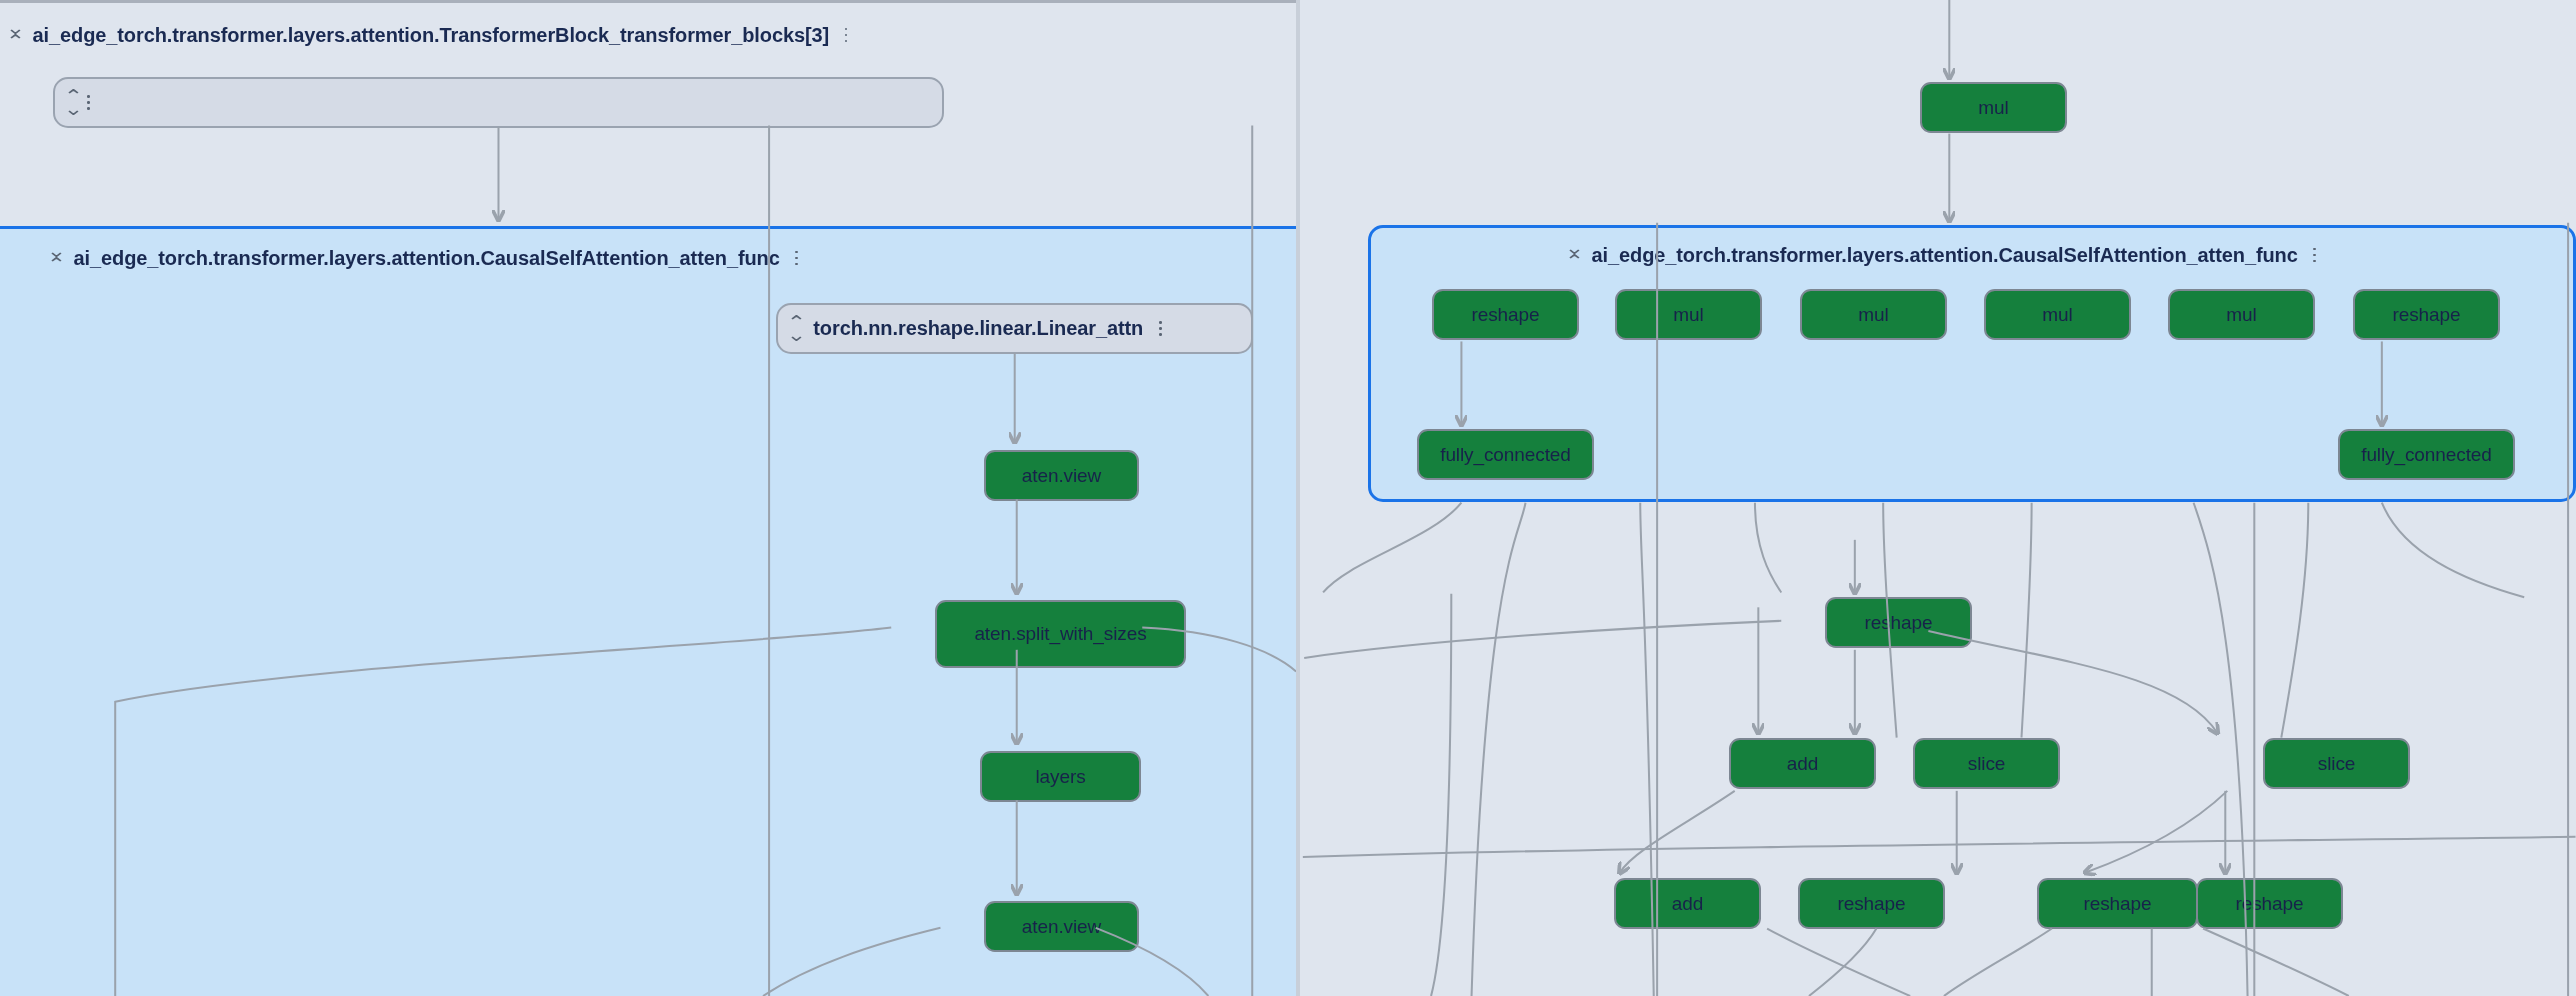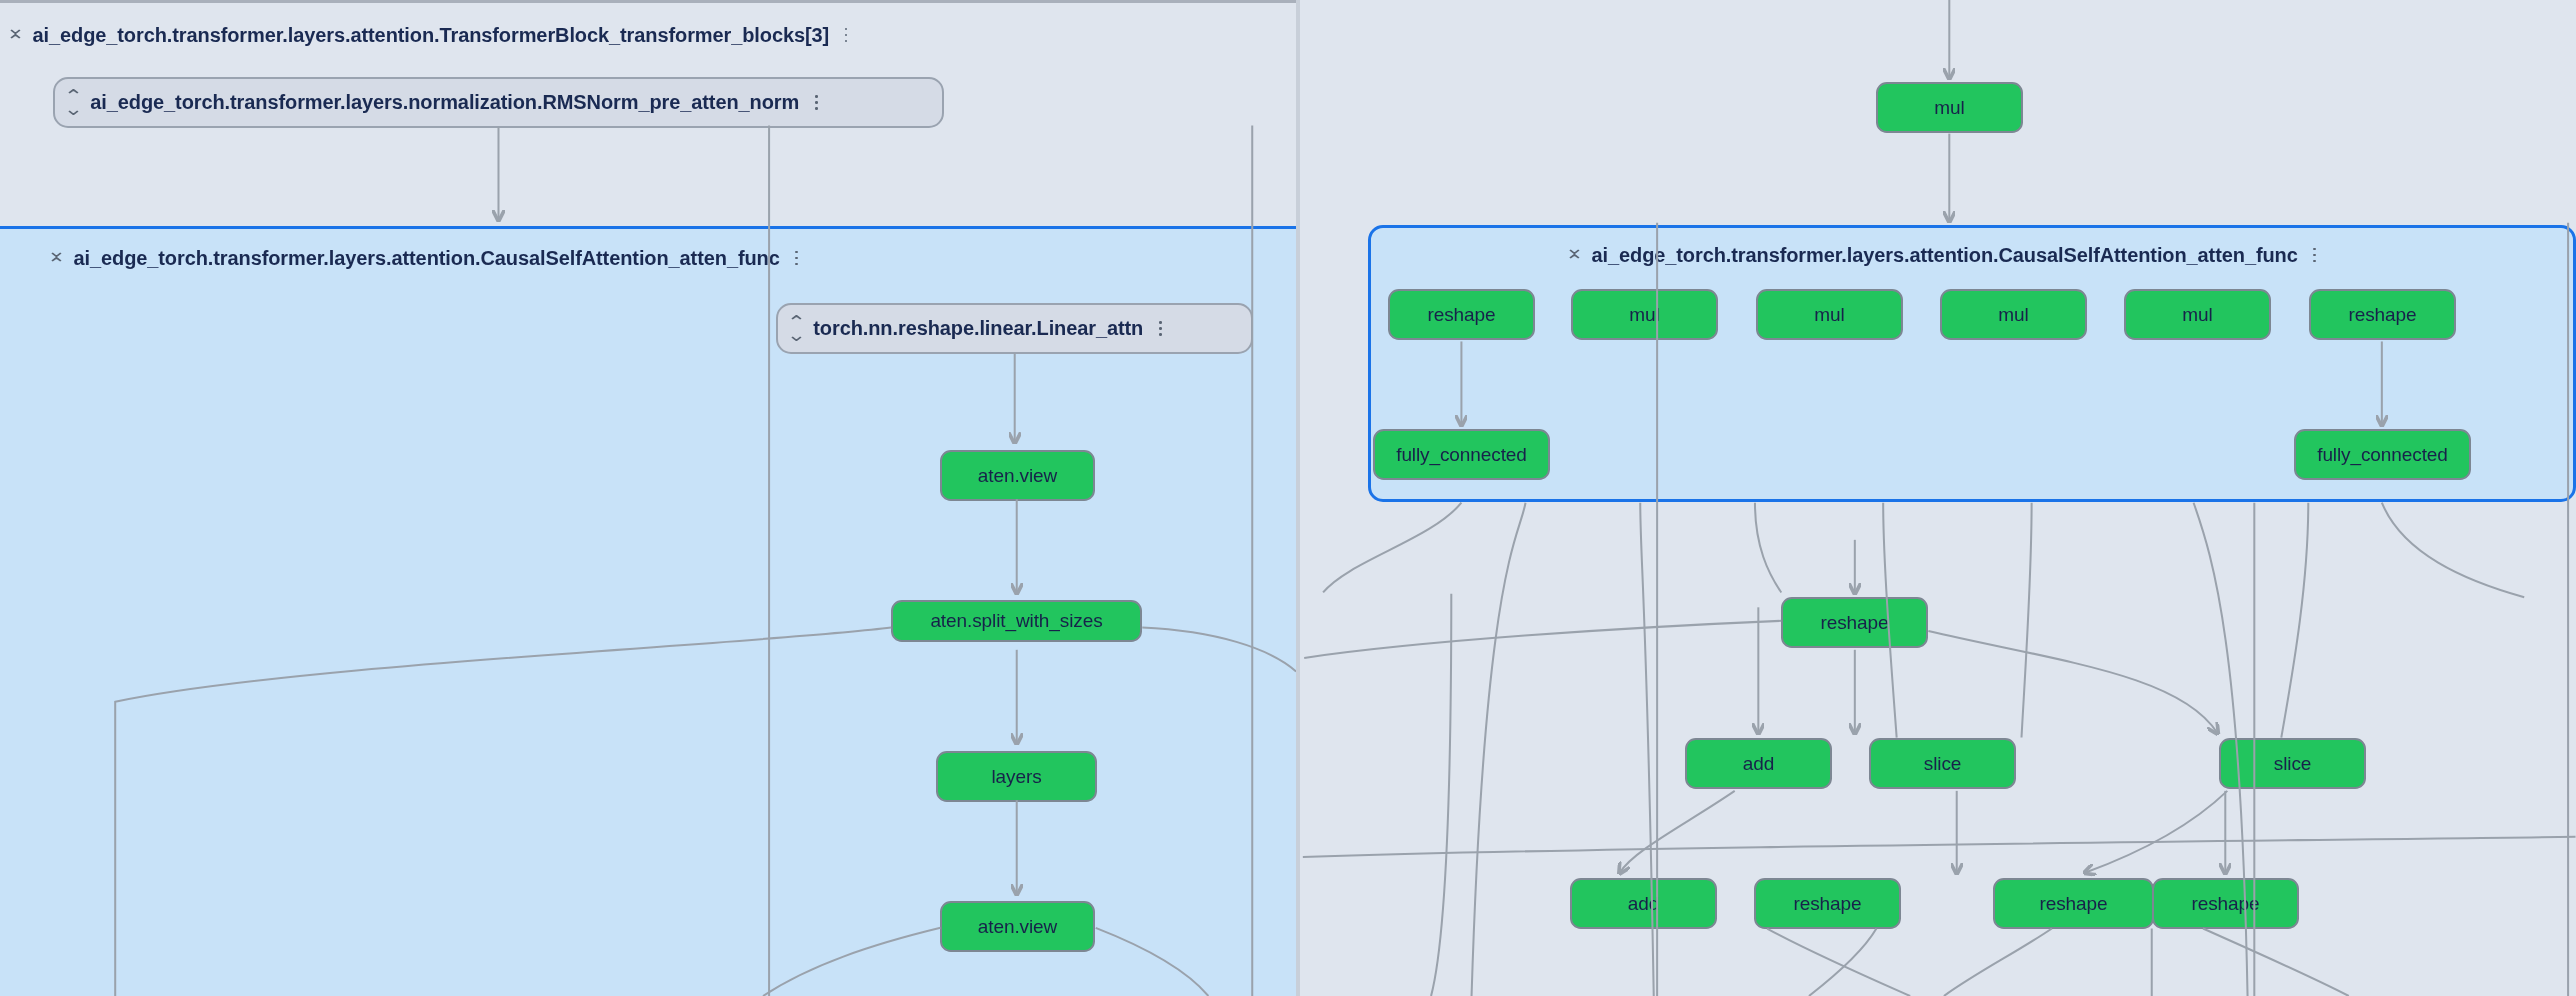--- a/index.html
+++ b/index.html
@@ -110,28 +110,29 @@
   }
   .module-pill .hdr-text { margin: 0 9.5px; }
 
   
   .node {
     position: absolute;
     box-sizing: border-box;
     display: flex;
     align-items: center;
     justify-content: center;
-    background: #22c55e;
+    background: #15803d;
     border: 2px solid #7d8793;
     border-radius: 10.8px;
     color: #17224a;
     font-size: 19px;
     font-weight: 400;
     white-space: nowrap;
     letter-spacing: -0.1px;
+    margin-left: 44px;
   }
 
   
   svg.edges {
     position: absolute;
     top: 0; left: 0;
     width: 2576px; height: 996px;
     pointer-events: none;
     overflow: visible;
   }
@@ -158,21 +159,20 @@
           <i></i>
           <i></i>
         </span>
     </div>
 
     <div class="module-pill" style="left:53px; top:74px; width:891px; height:51px; font-size:20px;">
       <span class="chev-pair">
           <span>⌃</span>
           <span>⌄</span>
         </span>
-      <span class="hdr-text">ai_edge_torch.transformer.layers.normalization.RMSNorm_pre_atten_norm</span>
       <span class="kebab">
           <i></i>
           <i></i>
           <i></i>
         </span>
     </div>
 
     <div class="group group-band" style="left:0px; top:223px; width:1296px; height:774px;">
     </div>
 
@@ -199,21 +199,21 @@
           <i></i>
           <i></i>
           <i></i>
         </span>
     </div>
 
     <div class="node" style="left:940px; top:447px; width:155px; height:51px;">
       <span>aten.view</span>
     </div>
 
-    <div class="node" style="left:891px; top:597px; width:251px; height:42px;">
+    <div class="node" style="left:891px; top:597px; width:251px; height:68px;">
       <span>aten.split_with_sizes</span>
     </div>
 
     <div class="node" style="left:936px; top:748px; width:161px; height:51px;">
       <span>layers</span>
     </div>
 
     <div class="node" style="left:940px; top:898px; width:155px; height:51px;">
       <span>aten.view</span>
     </div>

